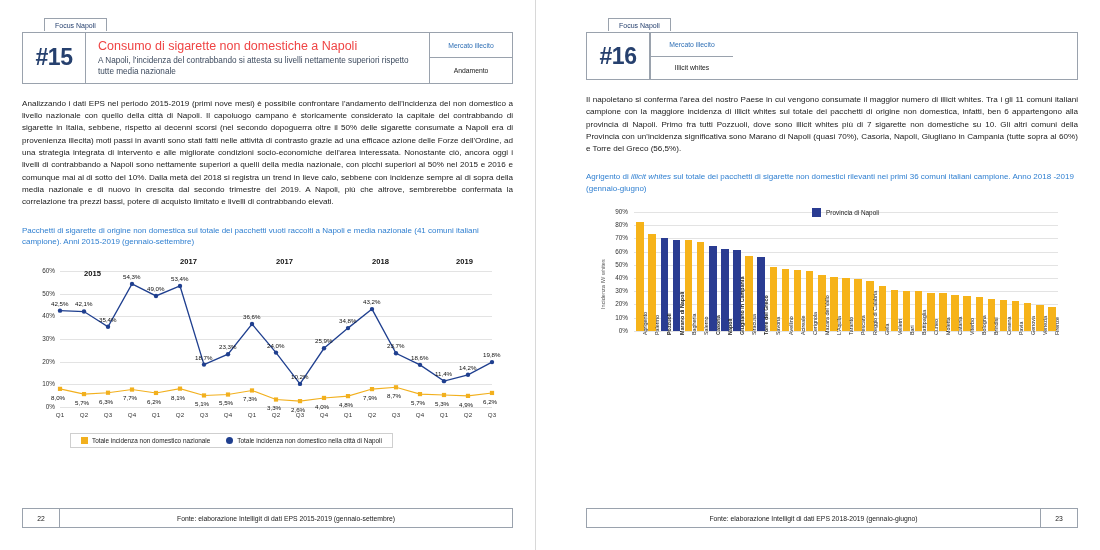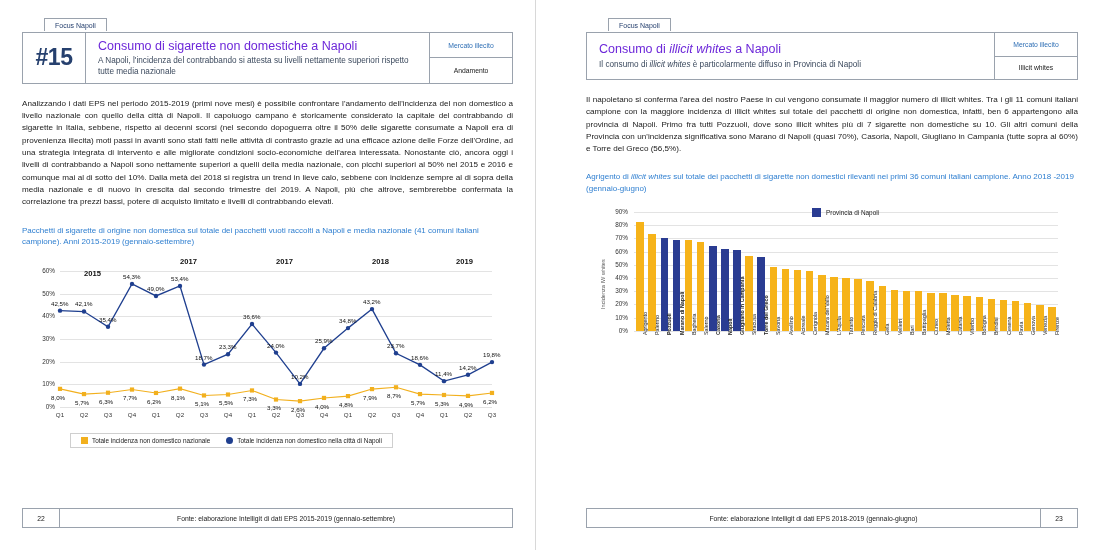--- a/index.html
+++ b/index.html
@@ -24,21 +24,21 @@
   }
   .num-cell{
     display:flex;align-items:center;justify-content:center;
     width:62px;border-right:1px solid #9aa2ad;
     background:#fff;
   }
   .num-cell .num{
     font-size:23px;color:#26406e;font-weight:bold;letter-spacing:-0.5px;
   }
   .title-cell{flex:1;padding:6px 10px 6px 12px;display:flex;flex-direction:column;justify-content:center;}
-  .title-main{font-size:12.5px;color:#6d28d9;line-height:1.15;}
+  .title-main{font-size:12.5px;color:#ef4444;line-height:1.15;}
   .title-sub{font-size:8.2px;color:#3c4a5e;line-height:1.25;margin-top:3px;}
   .tags-cell{
     width:82px;border-left:1px solid #9aa2ad;display:flex;flex-direction:column;
   }
   .tag{
     flex:1;display:flex;align-items:center;justify-content:center;
     font-size:6.8px;color:#2f6fb5;
   }
   .tag.bottom{border-top:1px solid #9aa2ad;color:#1a1a1a;}
   
@@ -256,23 +256,22 @@
       <div class="pg">22</div>
       <div class="src">Fonte: elaborazione Intelligit di dati EPS 2015-2019 (gennaio-settembre)</div>
     </div>
   </div>
 
   <div class="page right">
 
     <div class="focus-tab">Focus Napoli</div>
 
     <div class="header-box">
-      <div class="title-cell">
-        <div class="title-main"><span>Consumo di </span><i>illicit whites</i><span> a Napoli</span></div>
-        <div class="title-sub"><span>Il consumo di </span><i>illicit whites</i><span> è particolarmente diffuso in Provincia di Napoli</span></div>
+      <div class="num-cell">
+        <span class="num">#16</span>
       </div>
       <div class="tags-cell">
         <div class="tag">Mercato illecito</div>
         <div class="tag bottom">Illicit whites</div>
       </div>
     </div>
 
     <div class="body-text">Il napoletano si conferma l'area del nostro Paese in cui vengono consumate il maggior numero di illicit whites. Tra i gli 11 comuni italiani campione con la maggiore incidenza di illicit whites sul totale dei pacchetti di origine non domestica, infatti, ben 6 appartengono alla provincia di Napoli. Primo fra tutti Pozzuoli, dove sono illicit whites più di 7 sigarette non domestiche su 10. Gli altri comuni della Provincia con un'incidenza significativa sono Marano di Napoli (quasi 70%), Casoria, Napoli, Giugliano in Campania (tutte sopra al 60%) e Torre del Greco (56,5%).</div>
 
     <div class="chart-caption"><span>Agrigento di </span><i>illicit whites</i><span> sul totale dei pacchetti di sigarette non domestici rilevanti nei primi 36 comuni italiani campione. Anno 2018 -2019 (gennaio-giugno)</span></div>

